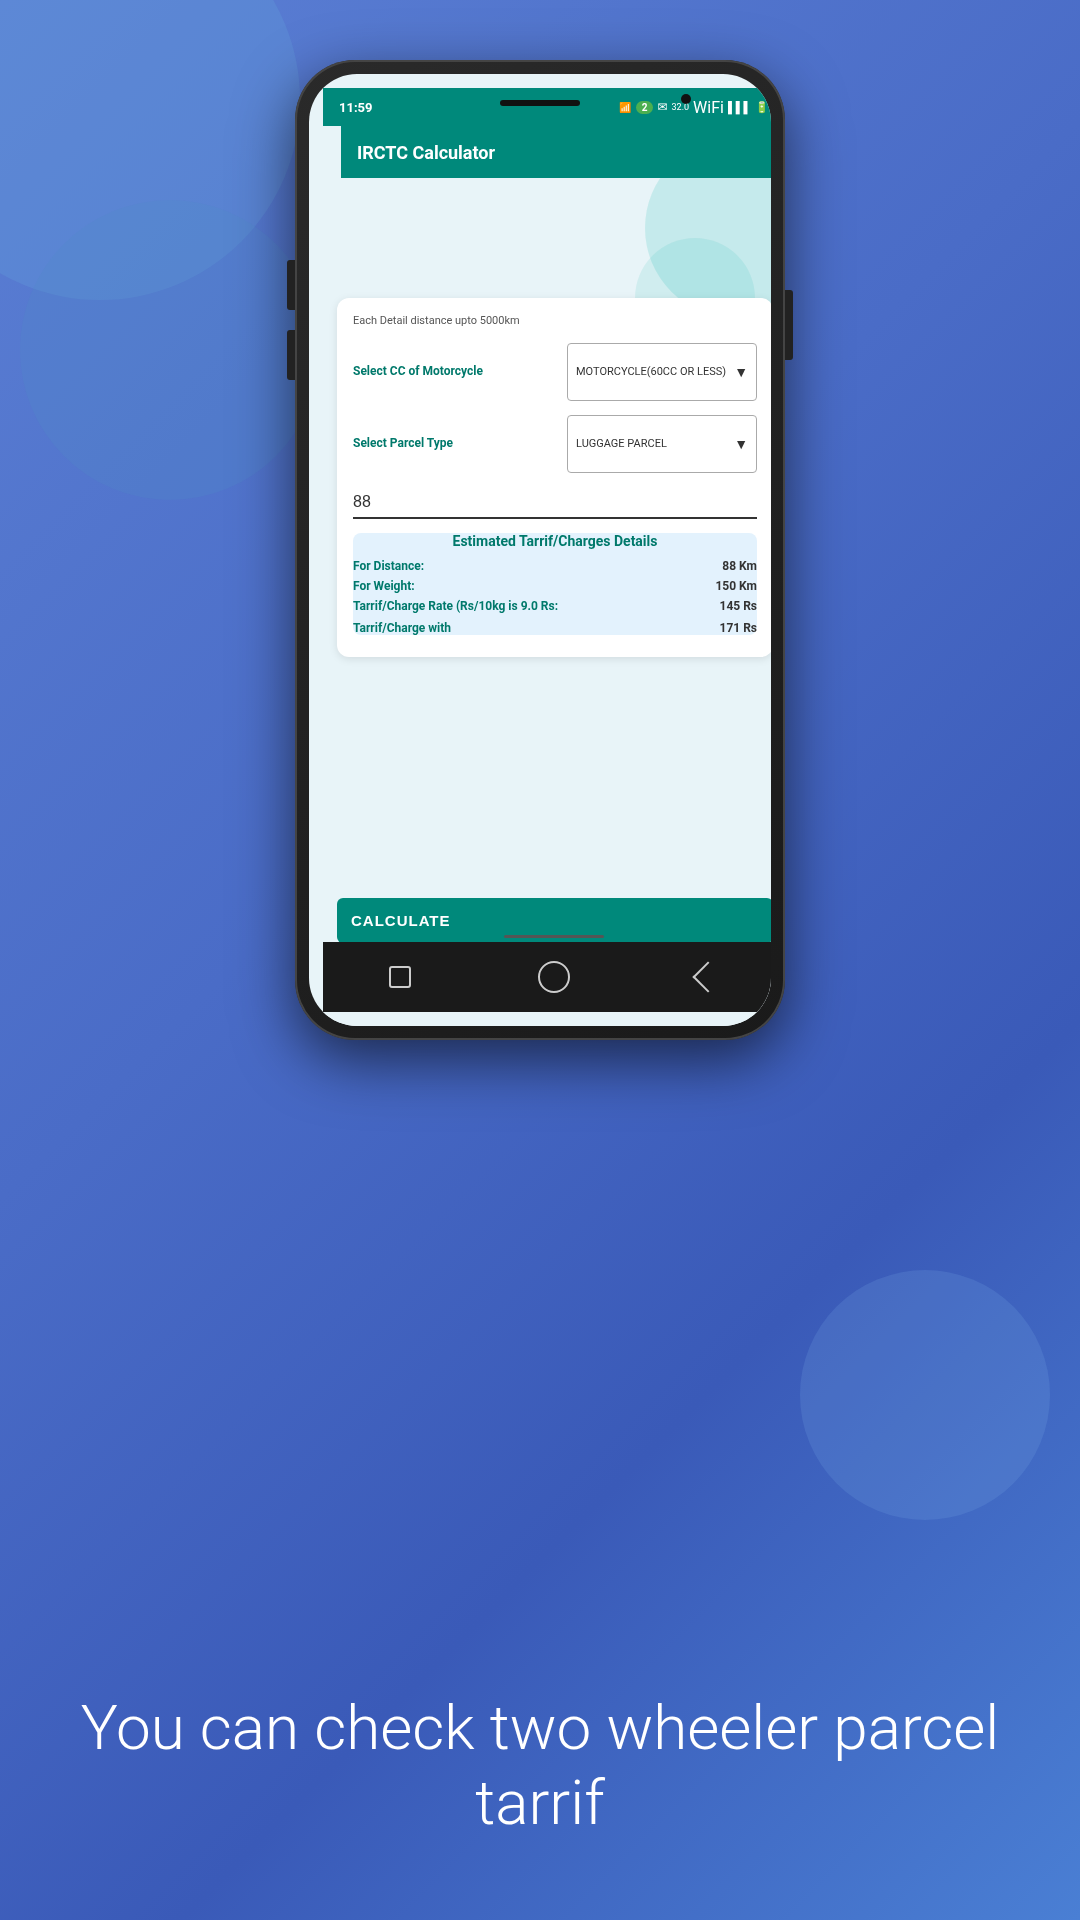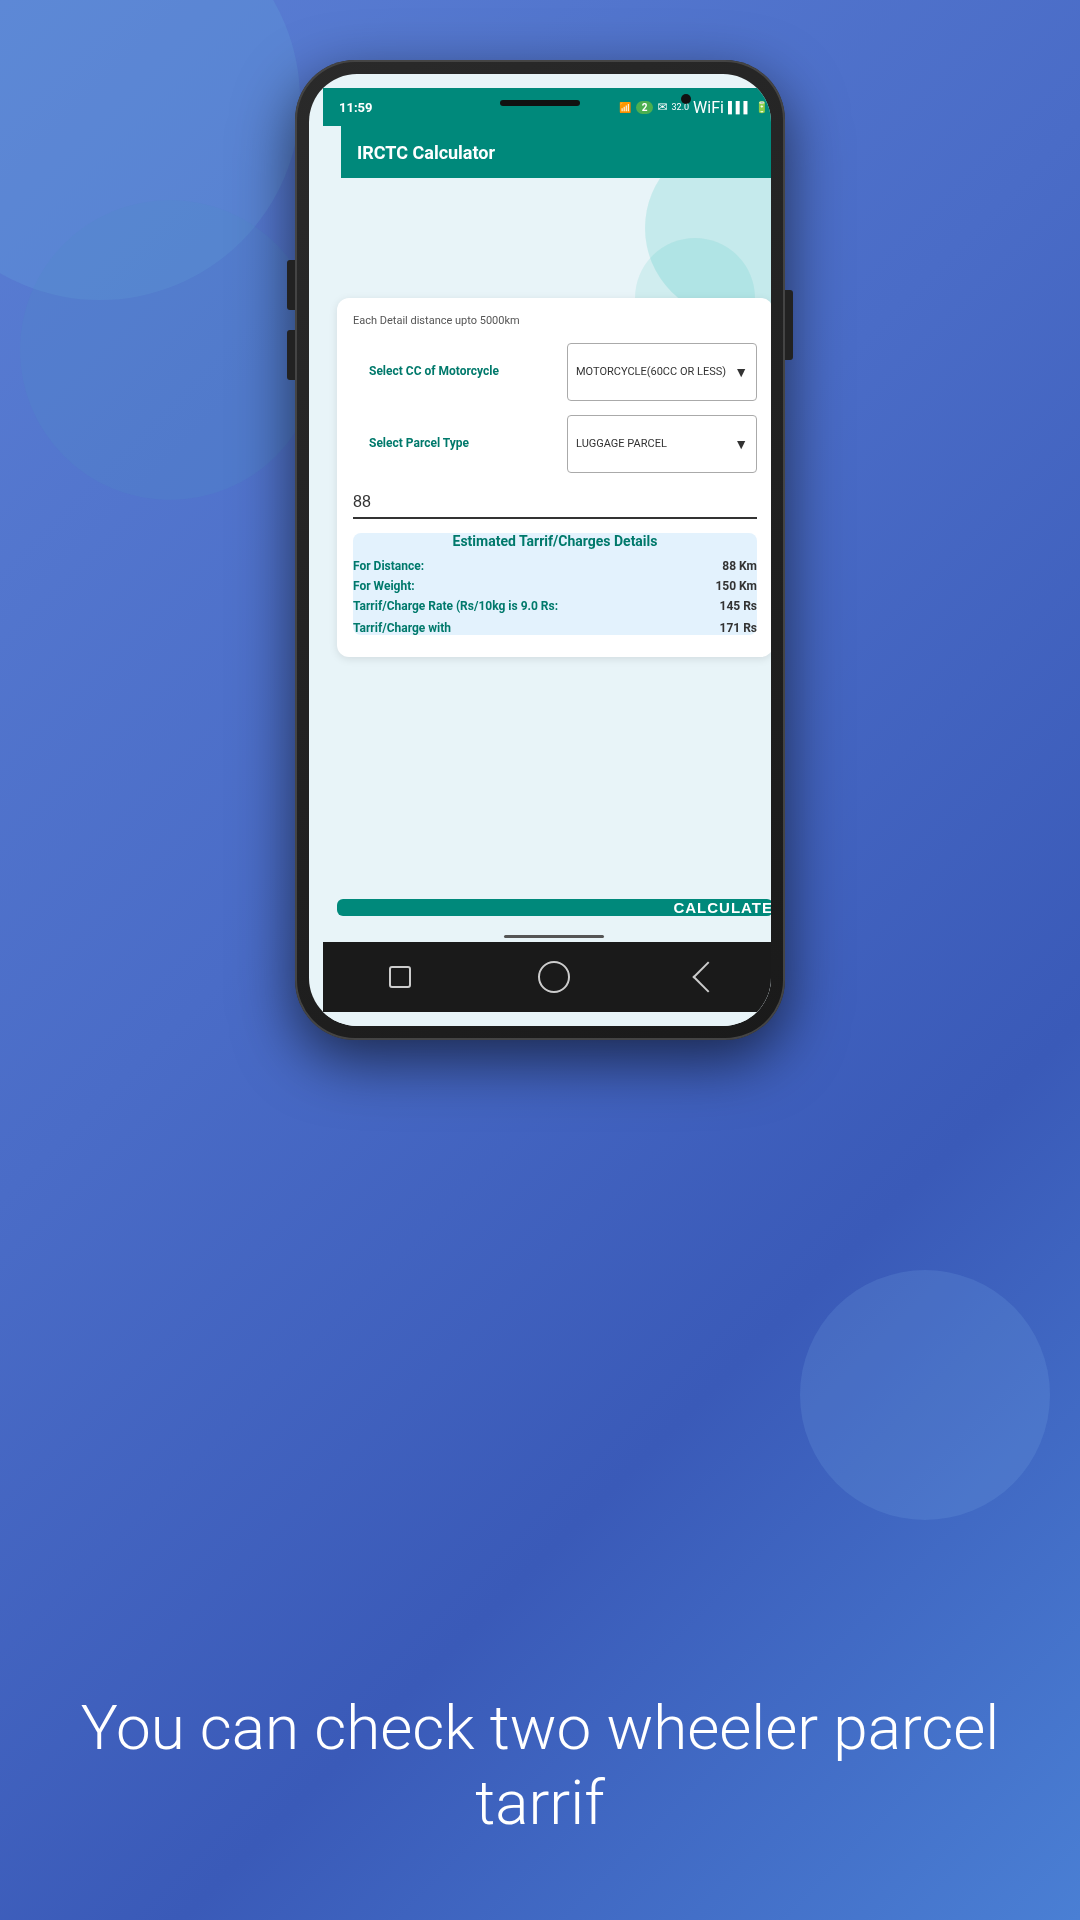--- a/index.html
+++ b/index.html
@@ -231,21 +231,20 @@
       font-size: 11px;
       margin-bottom: 16px;
     }
 
     
     .form-row {
       display: flex;
       align-items: center;
       justify-content: space-between;
       margin-bottom: 14px;
-      margin-left: 16px;
     }
     .form-label {
       color: #00796b;
       font-size: 12px;
       font-weight: bold;
       width: 140px;
       line-height: 1.3;
     }
     .dropdown-box {
       display: flex;
@@ -319,25 +318,26 @@
       top: 720px;
       left: 14px;
       width: 436px;
     }
     .calculate-btn {
       width: 100%;
       background: #00897b;
       color: white;
       border: none;
       border-radius: 6px;
+      padding: 14px;
       font-size: 15px;
       font-weight: bold;
       letter-spacing: 1px;
       cursor: pointer;
-      text-align: right;
+      text-align: left;
     }
 
     
     .bottom-nav {
       position: absolute;
       bottom: 14px;
       left: 14px;
       width: 462px;
       height: 70px;
       background: #1a1a1a;

